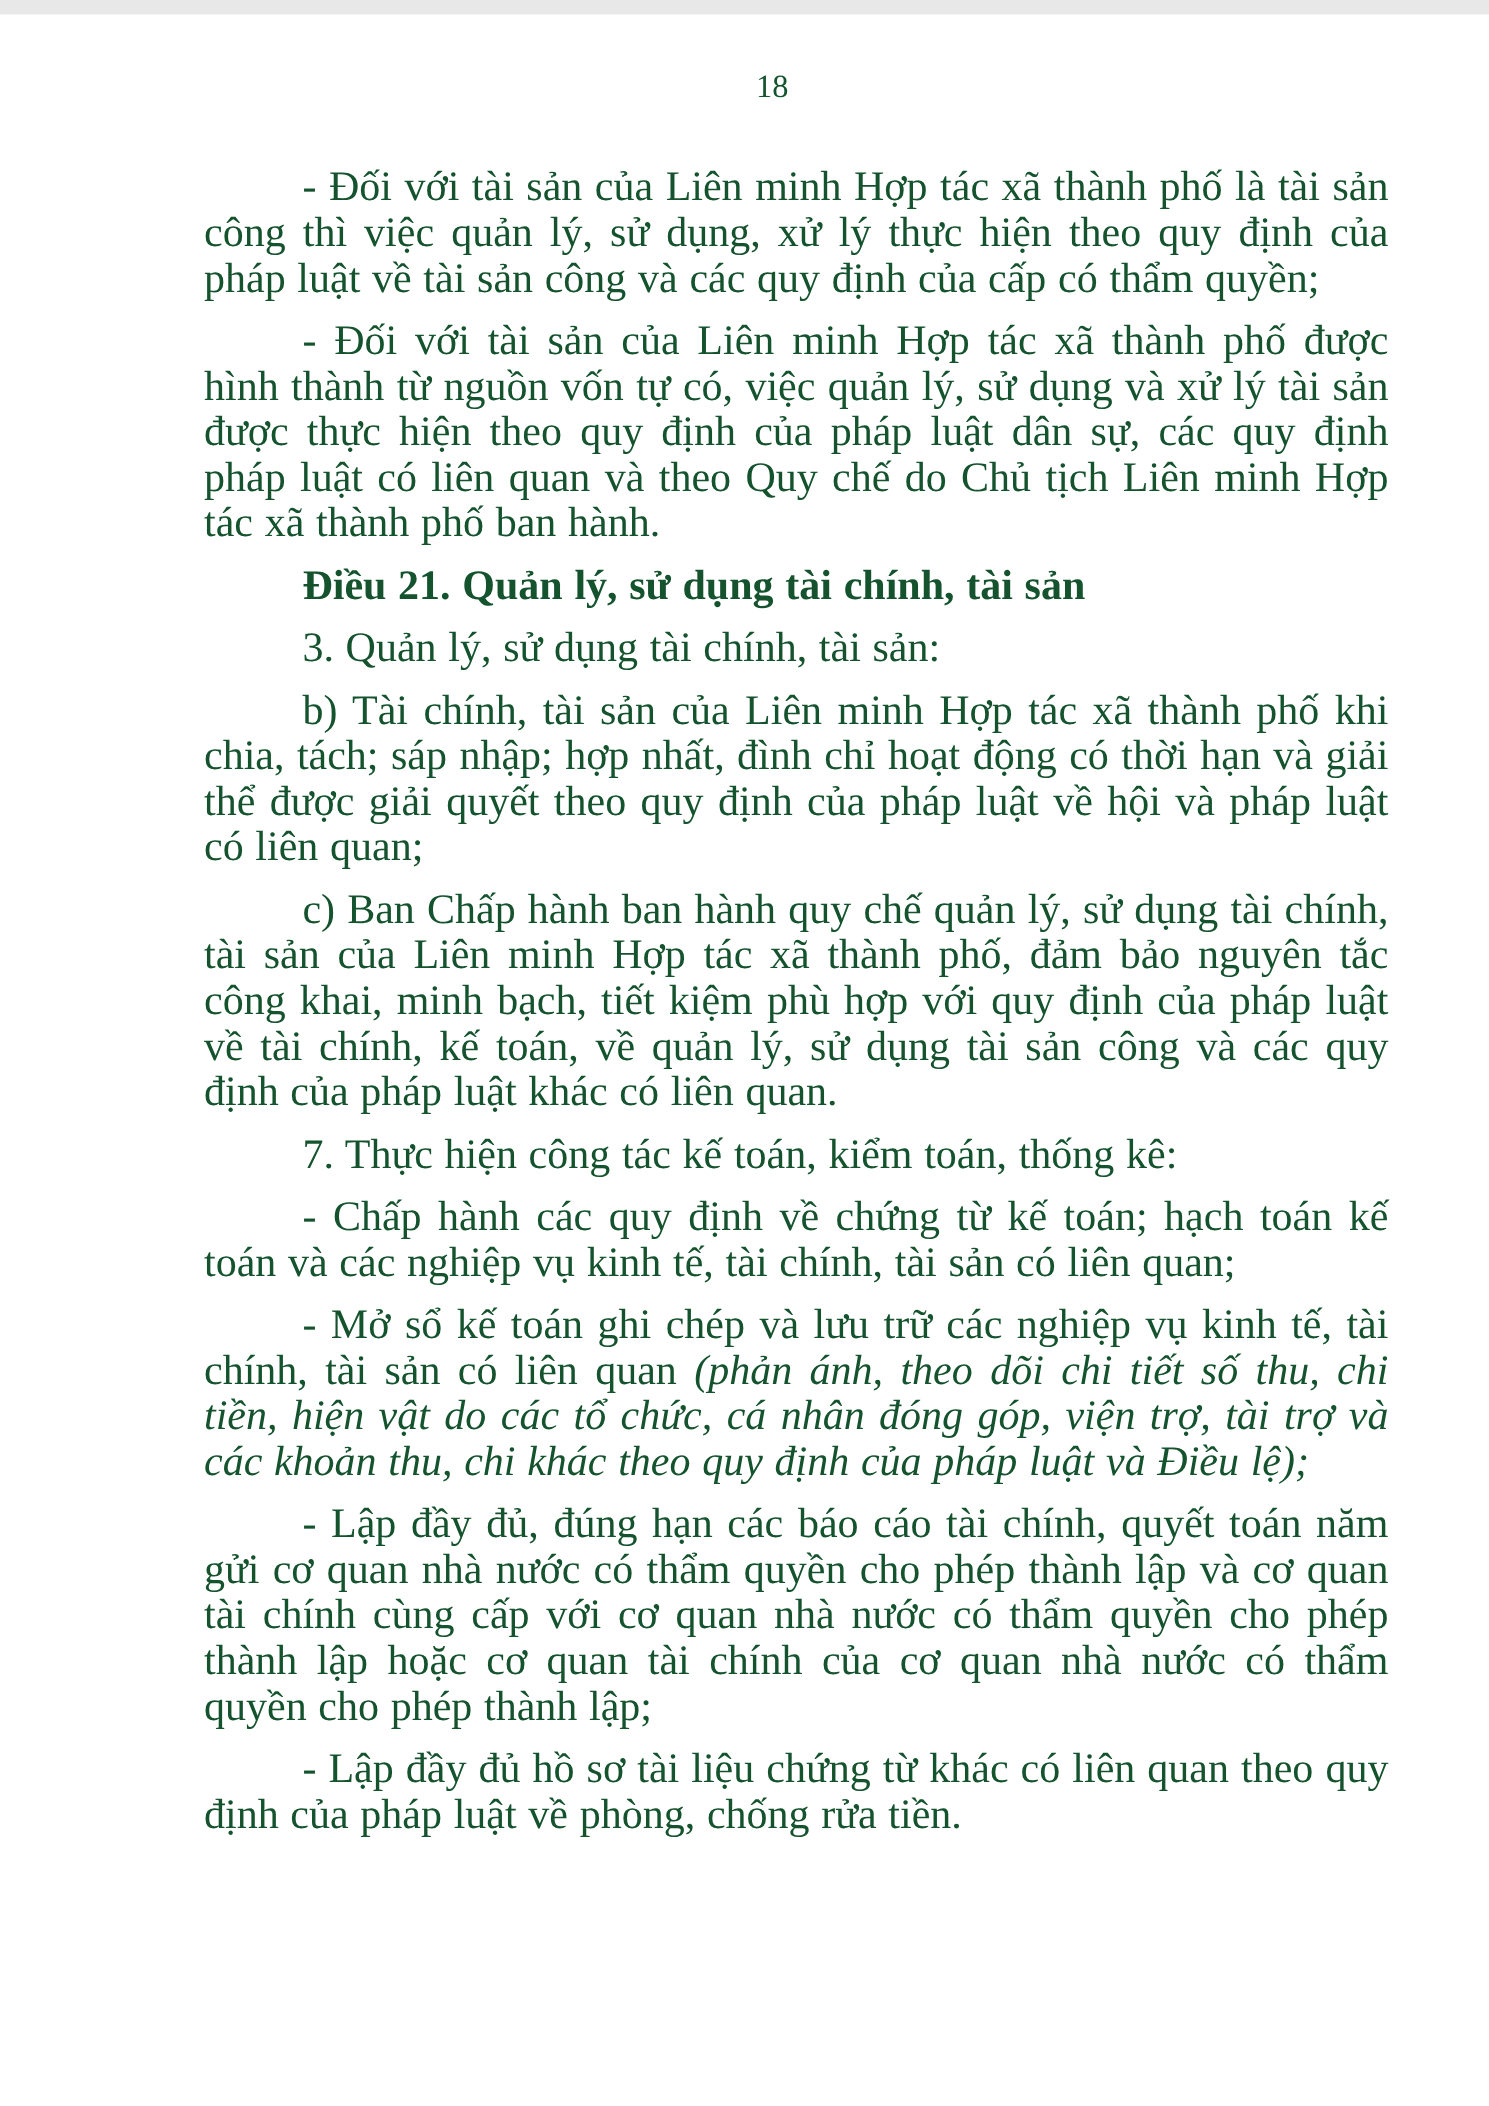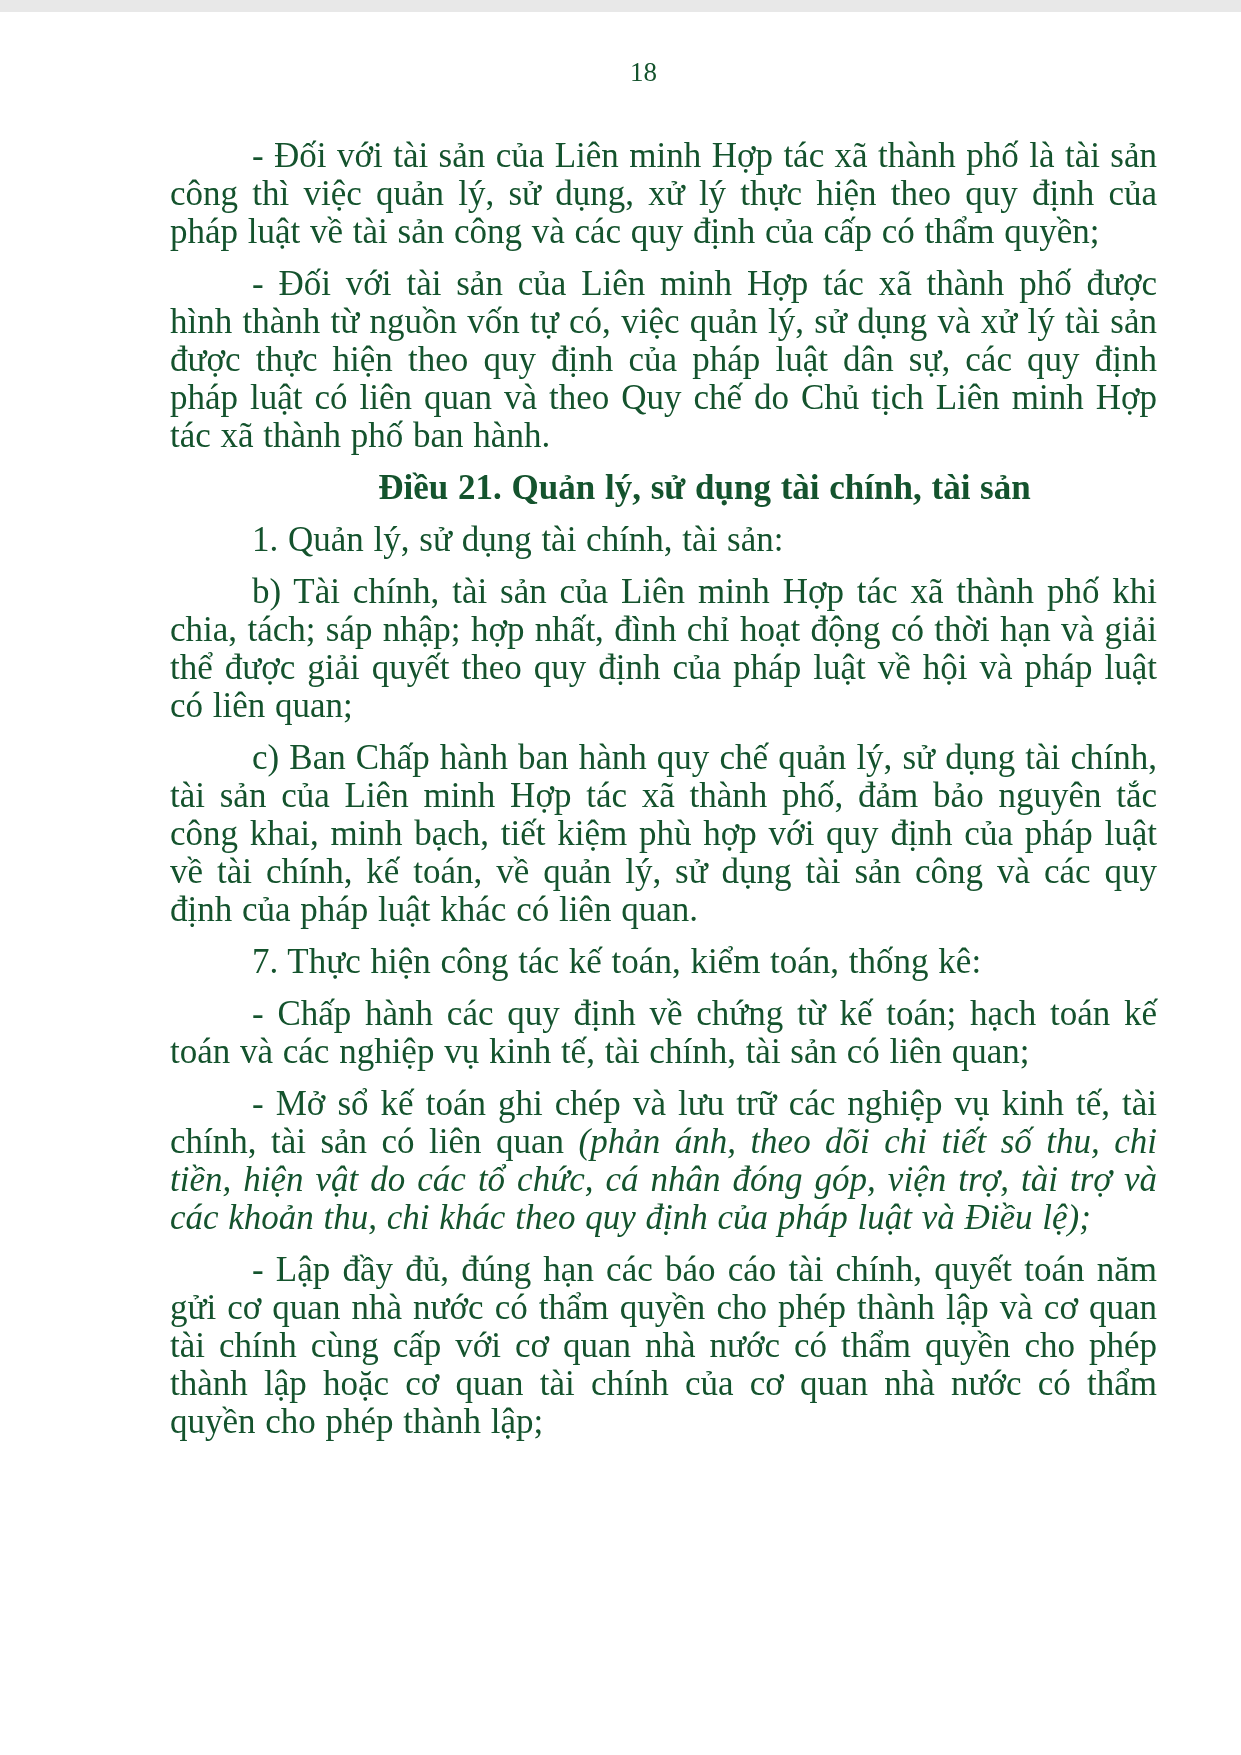--- a/index.html
+++ b/index.html
@@ -30,39 +30,40 @@
   .content p.para {
     font-size: 35px;
     line-height: 38px;
     text-align: justify;
     text-indent: 82px;
     margin: 0 0 14px 0;
     word-spacing: 1px;
   }
   .content p.heading {
     font-weight: bold;
-    text-align: center;
+    text-align: left;
   }
   .content span.italic {
     font-style: italic;
   }
   .content span.bold {
     font-weight: bold;
   }
 </style>
 </head>
 <body>
 
 <div class="page">
   <div class="page-number">18</div>
   <main class="content">
       <p class="para"><span>- Đối với tài sản của Liên minh Hợp tác xã thành phố là tài sản công thì việc quản lý, sử dụng, xử lý thực hiện theo quy định của pháp luật về tài sản công và các quy định của cấp có thẩm quyền;</span></p>
       <p class="para"><span>- Đối với tài sản của Liên minh Hợp tác xã thành phố được hình thành từ nguồn vốn tự có, việc quản lý, sử dụng và xử lý tài sản được thực hiện theo quy định của pháp luật dân sự, các quy định pháp luật có liên quan và theo Quy chế do Chủ tịch Liên minh Hợp tác xã thành phố ban hành.</span></p>
       <p class="para heading"><span class="bold">Điều 21. Quản lý, sử dụng tài chính, tài sản</span></p>
-      <p class="para"><span>1. Quản lý, sử dụng tài chính, tài sản:</span></p>
+      <p class="para"><span>3. Quản lý, sử dụng tài chính, tài sản:</span></p>
       <p class="para"><span>b) Tài chính, tài sản của Liên minh Hợp tác xã thành phố khi chia, tách; sáp nhập; hợp nhất, đình chỉ hoạt động có thời hạn và giải thể được giải quyết theo quy định của pháp luật về hội và pháp luật có liên quan;</span></p>
       <p class="para"><span>c) Ban Chấp hành ban hành quy chế quản lý, sử dụng tài chính, tài sản của Liên minh Hợp tác xã thành phố, đảm bảo nguyên tắc công khai, minh bạch, tiết kiệm phù hợp với quy định của pháp luật về tài chính, kế toán, về quản lý, sử dụng tài sản công và các quy định của pháp luật khác có liên quan.</span></p>
       <p class="para"><span>7. Thực hiện công tác kế toán, kiểm toán, thống kê:</span></p>
       <p class="para"><span>- Chấp hành các quy định về chứng từ kế toán; hạch toán kế toán và các nghiệp vụ kinh tế, tài chính, tài sản có liên quan;</span></p>
       <p class="para"><span>- Mở sổ kế toán ghi chép và lưu trữ các nghiệp vụ kinh tế, tài chính, tài sản có liên quan </span><span class="italic">(phản ánh, theo dõi chi tiết số thu, chi tiền, hiện vật do các tổ chức, cá nhân đóng góp, viện trợ, tài trợ và các khoản thu, chi khác theo quy định của pháp luật và Điều lệ);</span></p>
       <p class="para"><span>- Lập đầy đủ, đúng hạn các báo cáo tài chính, quyết toán năm gửi cơ quan nhà nước có thẩm quyền cho phép thành lập và cơ quan tài chính cùng cấp với cơ quan nhà nước có thẩm quyền cho phép thành lập hoặc cơ quan tài chính của cơ quan nhà nước có thẩm quyền cho phép thành lập;</span></p>
+      <p class="para"><span>- Lập đầy đủ hồ sơ tài liệu chứng từ khác có liên quan theo quy định của pháp luật về phòng, chống rửa tiền.</span></p>
     </main>
 </div>
 
 </body></html>

